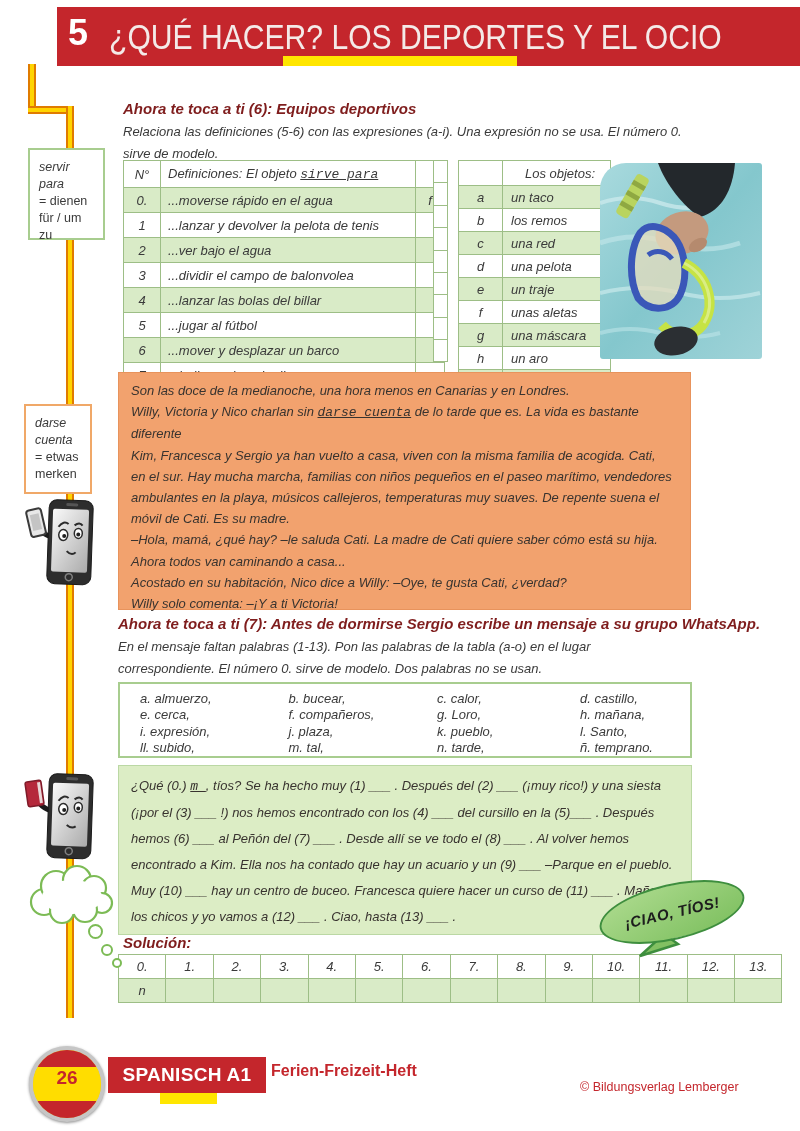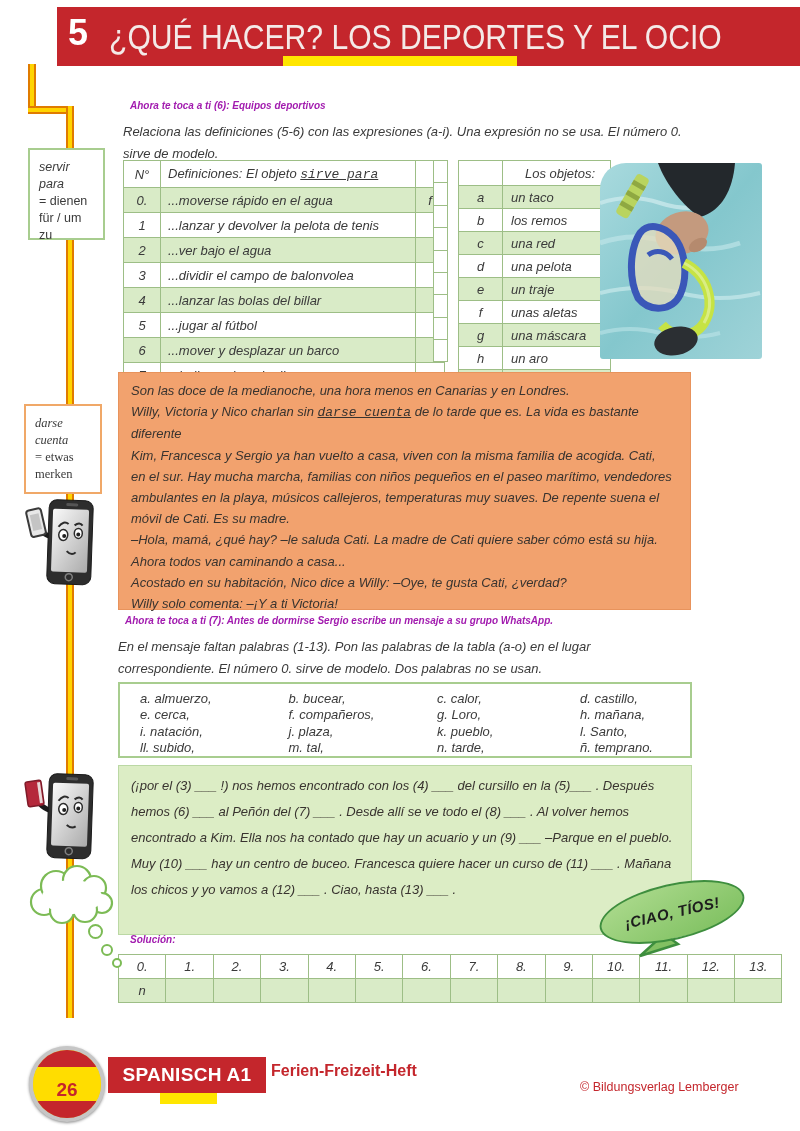--- a/index.html
+++ b/index.html
@@ -21,21 +21,21 @@
 
   
   .mnote{box-sizing:border-box;background:#fff;font-size:12.5px;line-height:17px;
          padding:9px 6px 6px 9px;z-index:3;}
   .mnote-green{border:2px solid #A8CD8F;}
   .mnote-orange{border:2px solid #F0A868;}
   .mnote-1 div:nth-child(1){font-style:italic;}
   .mnote-2 div:nth-child(-n+2){font-style:italic;}
 
   
-  .ex-title{font-size:10px;font-weight:bold;font-style:italic;color:#a21caf;margin-left:7px;}
+  .ex-title{font-size:15px;font-weight:bold;font-style:italic;color:#7f1d1d;}
   .instr{font-size:13px;font-style:italic;line-height:22px;}
   .u{text-decoration:underline;font-family:Liberation Mono, monospace;}
 
   
   table{border-collapse:collapse;font-size:13px;font-style:italic;color:#3a3a3a;}
   .def-table td,.def-table th,.obj-table td,.obj-table th{border:1px solid #9DBE86;font-weight:normal;text-align:left;}
   .def-table th{height:24px;}
   .def-table td{height:22px;}
   .def-table .c-n{width:34px;text-align:center;}
   .def-table .c-def{width:246px;padding-left:7px;}
@@ -76,21 +76,21 @@
   .sol-label{left:123px;top:934px;}
   .sol-table{left:118px;top:954px;}
   .sol-table td{border:1px solid #9DBE86;width:44.4px;height:21px;text-align:center;}
   .sol-table tr:nth-child(2) td{background:#D9EBC7;}
 
   
   .badge{left:29px;top:1046px;width:76px;height:76px;border-radius:50%;box-sizing:border-box;
          border:4px solid #C6C6C6;box-shadow:0 1px 3px rgba(0,0,0,.45), inset 0 0 3px #999;
          overflow:hidden;display:flex;flex-direction:column;z-index:4;background:#FFDD00;}
   .badge .band-r{flex:1;background:#C4262C;}
-  .badge .band-y{flex:2;background:#FFDD00;display:flex;align-items:flex-end;justify-content:center;}
+  .badge .band-y{flex:2;background:#FFDD00;display:flex;align-items:flex-start;justify-content:center;}
   .badge .band-y span{color:#C4262C;font-weight:bold;font-size:19px;}
   .foot-bar{left:108px;top:1057px;width:158px;height:36px;background:#C4262C;display:flex;align-items:center;justify-content:center;}
   .foot-bar span{color:#fff;font-weight:bold;font-size:19px;letter-spacing:.3px;}
   .foot-tab{left:160px;top:1093px;width:57px;height:11px;background:#FFE600;}
   .foot-book{left:271px;top:1062px;color:#C4262C;font-weight:bold;font-size:16px;}
   .foot-copy{left:580px;top:1080px;color:#C4262C;font-size:12.5px;}
 </style>
 </head>
 <body>
 
@@ -106,21 +106,21 @@
   <div class="abs rope rope-h" style="left:28px;top:106px;width:46px;height:8px;"></div>
   <div class="abs rope rope-v" style="left:66px;top:106px;width:8px;height:912px;"></div>
 
   <div class="abs mnote mnote-green mnote-1" style="left:28px;top:148px;width:77px;height:92px;">
 
   <div>servir para</div>
       <div>= dienen</div>
       <div>für / um zu</div>
     </div>
 
-  <div class="abs mnote mnote-orange mnote-2" style="left:24px;top:404px;width:78px;height:90px;font-family:Liberation Serif, serif;">
+  <div class="abs mnote mnote-orange mnote-2" style="left:24px;top:404px;width:68px;height:90px;">
 
   <div>darse</div>
       <div>cuenta</div>
       <div>= etwas</div>
       <div>merken</div>
     </div>
 
   <svg class="abs" style="left:24px;top:494px;z-index:3;" width="82" height="96" viewBox="0 0 82 96">
     <defs>
       <linearGradient id="scr1" x1="0" y1="0" x2="1" y2="1">
@@ -312,21 +312,21 @@
   <div class="abs word-box">
 
   <span>a. almuerzo,</span>
       <span>b. bucear,</span>
       <span>c. calor,</span>
       <span>d. castillo,</span>
       <span>e. cerca,</span>
       <span>f. compañeros,</span>
       <span>g. Loro,</span>
       <span>h. mañana,</span>
-      <span>i. natación,</span>
+      <span>i. expresión,</span>
       <span>j. plaza,</span>
       <span>k. pueblo,</span>
       <span>l. Santo,</span>
       <span>ll. subido,</span>
       <span>m. tal,</span>
       <span>n. tarde,</span>
       <span>ñ. temprano.</span>
     </div>
 
   <svg class="abs" style="left:24px;top:768px;z-index:3;" width="82" height="96" viewBox="0 0 82 96">
@@ -351,20 +351,21 @@
       <path d="M50,31 q5,-4 8,0" stroke="#2b2b2b" stroke-width="2" fill="none"></path>
       <ellipse cx="54" cy="39" rx="4" ry="5" fill="#fff" stroke="#2b2b2b" stroke-width="1.5"></ellipse>
       <circle cx="54" cy="40" r="2" fill="#222"></circle>
       <path d="M43,57 q5,4 9,1" stroke="#2b2b2b" stroke-width="2" fill="none"></path>
       <circle cx="46" cy="83" r="3.5" fill="none" stroke="#808080" stroke-width="1.5"></circle>
     </g>
   </svg>
 
   <div class="abs msg-box">
 
+  <div>¿Qué (0.) <span class="u"> m </span>, tíos? Se ha hecho muy (1) ___ . Después del (2) ___ (¡muy rico!) y una siesta</div>
       <div>(¡por el (3) ___ !) nos hemos encontrado con los (4) ___ del cursillo en la (5)___ . Después</div>
       <div>hemos (6) ___ al Peñón del (7) ___ . Desde allí se ve todo el (8) ___ . Al volver hemos</div>
       <div>encontrado a Kim. Ella nos ha contado que hay un acuario y un (9) ___ –Parque en el pueblo.</div>
       <div>Muy (10) ___ hay un centro de buceo. Francesca quiere hacer un curso de (11) ___ . Mañana</div>
       <div>los chicos y yo vamos a (12) ___ . Ciao, hasta (13) ___ .</div>
     </div>
 
   <svg class="abs" style="left:24px;top:860px;z-index:3;" width="92" height="68" viewBox="0 0 92 68">
     <g stroke="#7CBB55" stroke-width="2.2" fill="#fff">
       <circle cx="20" cy="42" r="13"></circle>

